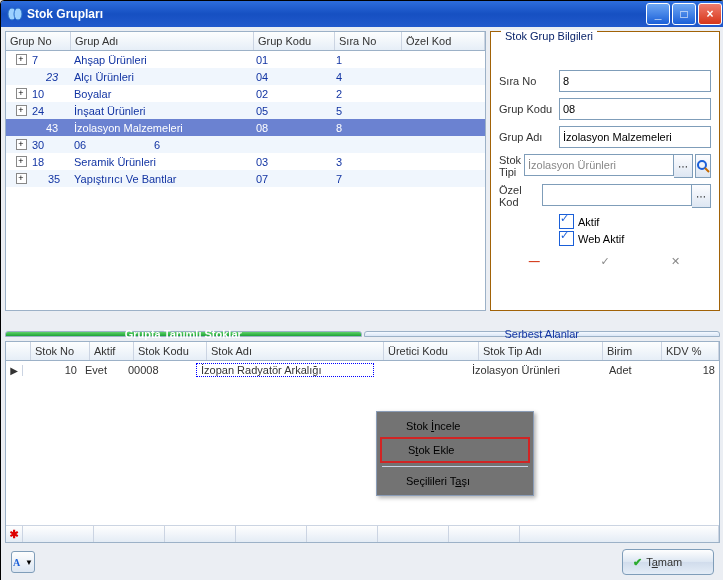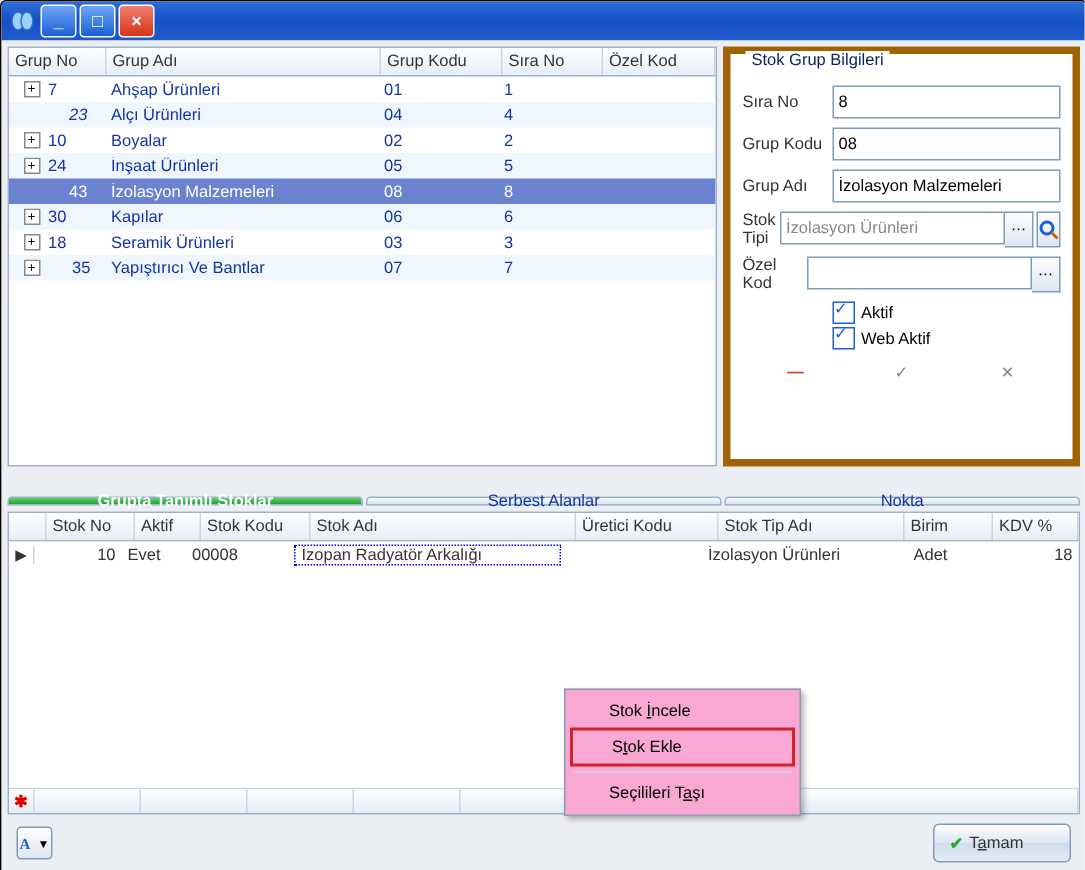--- a/index.html
+++ b/index.html
@@ -17,21 +17,21 @@
   .top-row { display:flex; gap:4px; height:280px; }
   .tree-panel { flex:1; background:#fff; border:1px solid #9cb1c7; position:relative; overflow:auto;}
   .tree-header, .grid-header { display:flex; background: linear-gradient(to bottom, #fdfefe, #e6eef7); border-bottom:1px solid #9cb1c7; }
   .th { border-right:1px solid #cbd4e2; padding:3px 4px; color:#333; font-size:11px; }
   .tree-row { display:flex; align-items:center; height:17px; color:#1335a3; }
   .tree-row.alt { background:#f0f6fd; }
   .tree-row.sel { background:#6b82d1; color:#fff; }
   .cell { padding:0 4px; overflow:hidden; white-space:nowrap; }
   .expander { width:14px; display:inline-flex; align-items:center; justify-content:center; margin-left:4px; color:#000;}
   .expander .box { width:9px; height:9px; border:1px solid #888; text-align:center; line-height:8px; font-size:9px; background:#fff; }
-  .info-panel { width:228px; background:#fff; border:5px solid #a16207; position:relative; padding-top:1px;}
+  .info-panel { width:228px; background:#fff; border:1px solid #a16207; position:relative; padding-top:18px;}
   .fieldset-title { position:absolute; top:-2px; left:10px; background:#fff; padding:0 4px; color:#0a246a; }
   .info-body { padding:20px 8px 4px 8px; }
   .frm-row { display:flex; align-items:center; margin-bottom:6px; }
   .frm-row label { width:60px; color:#333; }
   .txt { border:1px solid #7f9db9; height:18px; padding:1px 3px; font-family:inherit; font-size:11px; flex:1; }
   .combo { display:flex; flex:1; }
   .combo .txt { flex:1; color:#888;}
   .combo-btn { width:18px; height:22px; border:1px solid #7f9db9; border-left:none; background:linear-gradient(to bottom,#fdfdff,#dde6f2); display:flex; align-items:center; justify-content:center; font-size:10px;}
   .icon-btn { width:20px; height:22px; border:1px solid #7f9db9; margin-left:2px; display:flex; align-items:center; justify-content:center; background:linear-gradient(to bottom,#fdfdff,#dde6f2);}
   .chk-row { display:flex; align-items:center; margin:2px 0 2px 60px; gap:4px; }
@@ -46,37 +46,38 @@
   .grid-body { flex:1; position:relative; background:#fff;}
   .grid-row { display:flex; height:18px; align-items:center; color:#333;}
   .row-indicator { width:16px; text-align:center; font-size:10px; border-right:1px solid #cbd4e2;}
   .editing { border:1px dotted #00f; background:#fff;}
   .status-strip { height:16px; background:linear-gradient(to bottom,#fefefe,#e4ecf5); border-top:1px solid #cbd4e2; display:flex;}
   .status-cell { border-right:1px solid #cbd4e2; width:70px;}
   .status-cell:first-child { width:16px; display:flex; align-items:center; justify-content:center; color:#d00; font-weight:bold;}
   .footer-row { height:30px; display:flex; align-items:center; justify-content:space-between; padding:0 6px;}
   .btn { height:24px; min-width:70px; padding:0 10px; border:1px solid #7f9db9; border-radius:4px; background:linear-gradient(to bottom,#fefefe,#dce6f2 50%,#d1dcec 51%,#e4edf7); display:flex; align-items:center; gap:4px; color:#333;}
   .dropdown-ind { width:22px; height:20px; border:1px solid #7f9db9; border-radius:3px; background:linear-gradient(to bottom,#fefefe,#dce6f2); display:flex; align-items:center; justify-content:center; gap:2px;}
-  .context-menu { position:absolute; background:#f9a8d4; border:1px solid #8a9cb6; box-shadow:2px 2px 4px rgba(0,0,0,.3); padding:3px; font-size:11px; z-index:50;margin-top:48px;}
+  .context-menu { position:absolute; background:#737373; border:1px solid #8a9cb6; box-shadow:2px 2px 4px rgba(0,0,0,.3); padding:3px; font-size:11px; z-index:50;}
   .context-menu .mitem { padding:5px 14px 5px 26px; white-space:nowrap; cursor:default; }
   .context-menu .mitem.highlight { border:2px solid #d12424; }
   .context-menu .mitem u { text-decoration:underline; }
   .sep { border-top:1px solid #c9d4e5; margin:3px 2px; }
 </style>
 </head>
 <body>
 
 <div class="window">
   <div class="titlebar">
     <span class="title-icon">
       <svg width="16" height="16" viewBox="0 0 16 16">
           <ellipse cx="5" cy="8" rx="4" ry="6" fill="#9cd1ff" stroke="#2a70c9"></ellipse>
           <ellipse cx="11" cy="8" rx="4" ry="6" fill="#9cd1ff" stroke="#2a70c9"></ellipse>
         </svg>
     </span>
+    <span class="title-text">Stok Grupları</span>
     <div class="win-btns">
       <div class="win-btn min">_</div>
       <div class="win-btn max">□</div>
       <div class="win-btn close">×</div>
     </div>
   </div>
 
   <div class="client">
 
     <div class="top-row">
@@ -146,21 +147,20 @@
               <div class="cell" style="width: 58px;">8</div>
               <div class="cell" style="flex: 1 1 0%;"></div>
             </div>
             <div class="tree-row alt">
               <div class="cell" style="width: 56px; display: flex; align-items: center;">
                 <span class="expander" style="margin-left: 4px;">
                   <span class="box">+</span>
                 </span>
                 <span style="margin-left: 4px;">30</span>
               </div>
-              <div class="cell" style="width: 174px;">Kapılar</div>
               <div class="cell" style="width: 72px;">06</div>
               <div class="cell" style="width: 58px;">6</div>
               <div class="cell" style="flex: 1 1 0%;"></div>
             </div>
             <div class="tree-row">
               <div class="cell" style="width: 56px; display: flex; align-items: center;">
                 <span class="expander" style="margin-left: 4px;">
                   <span class="box">+</span>
                 </span>
                 <span style="margin-left: 4px;">18</span>
@@ -233,21 +233,20 @@
             <span class="act" style="color:#888;">✓</span>
             <span class="act" style="color:#888;">✕</span>
           </div>
         </div>
       </div>
     </div>
 
     <div class="tab-row">
       <div class="tab active">Grupta Tanımlı Stoklar</div>
       <div class="tab">Serbest Alanlar</div>
-      <div class="tab">Nokta</div>
     </div>
 
     <div class="grid-panel">
       <div class="grid-header">
         <div class="th" style="width:16px"></div>
         <div class="th" style="width:50px">Stok No</div>
         <div class="th" style="width:35px">Aktif</div>
         <div class="th" style="width:64px">Stok Kodu</div>
         <div class="th" style="width:168px">Stok Adı</div>
         <div class="th" style="width:86px">Üretici Kodu</div>

